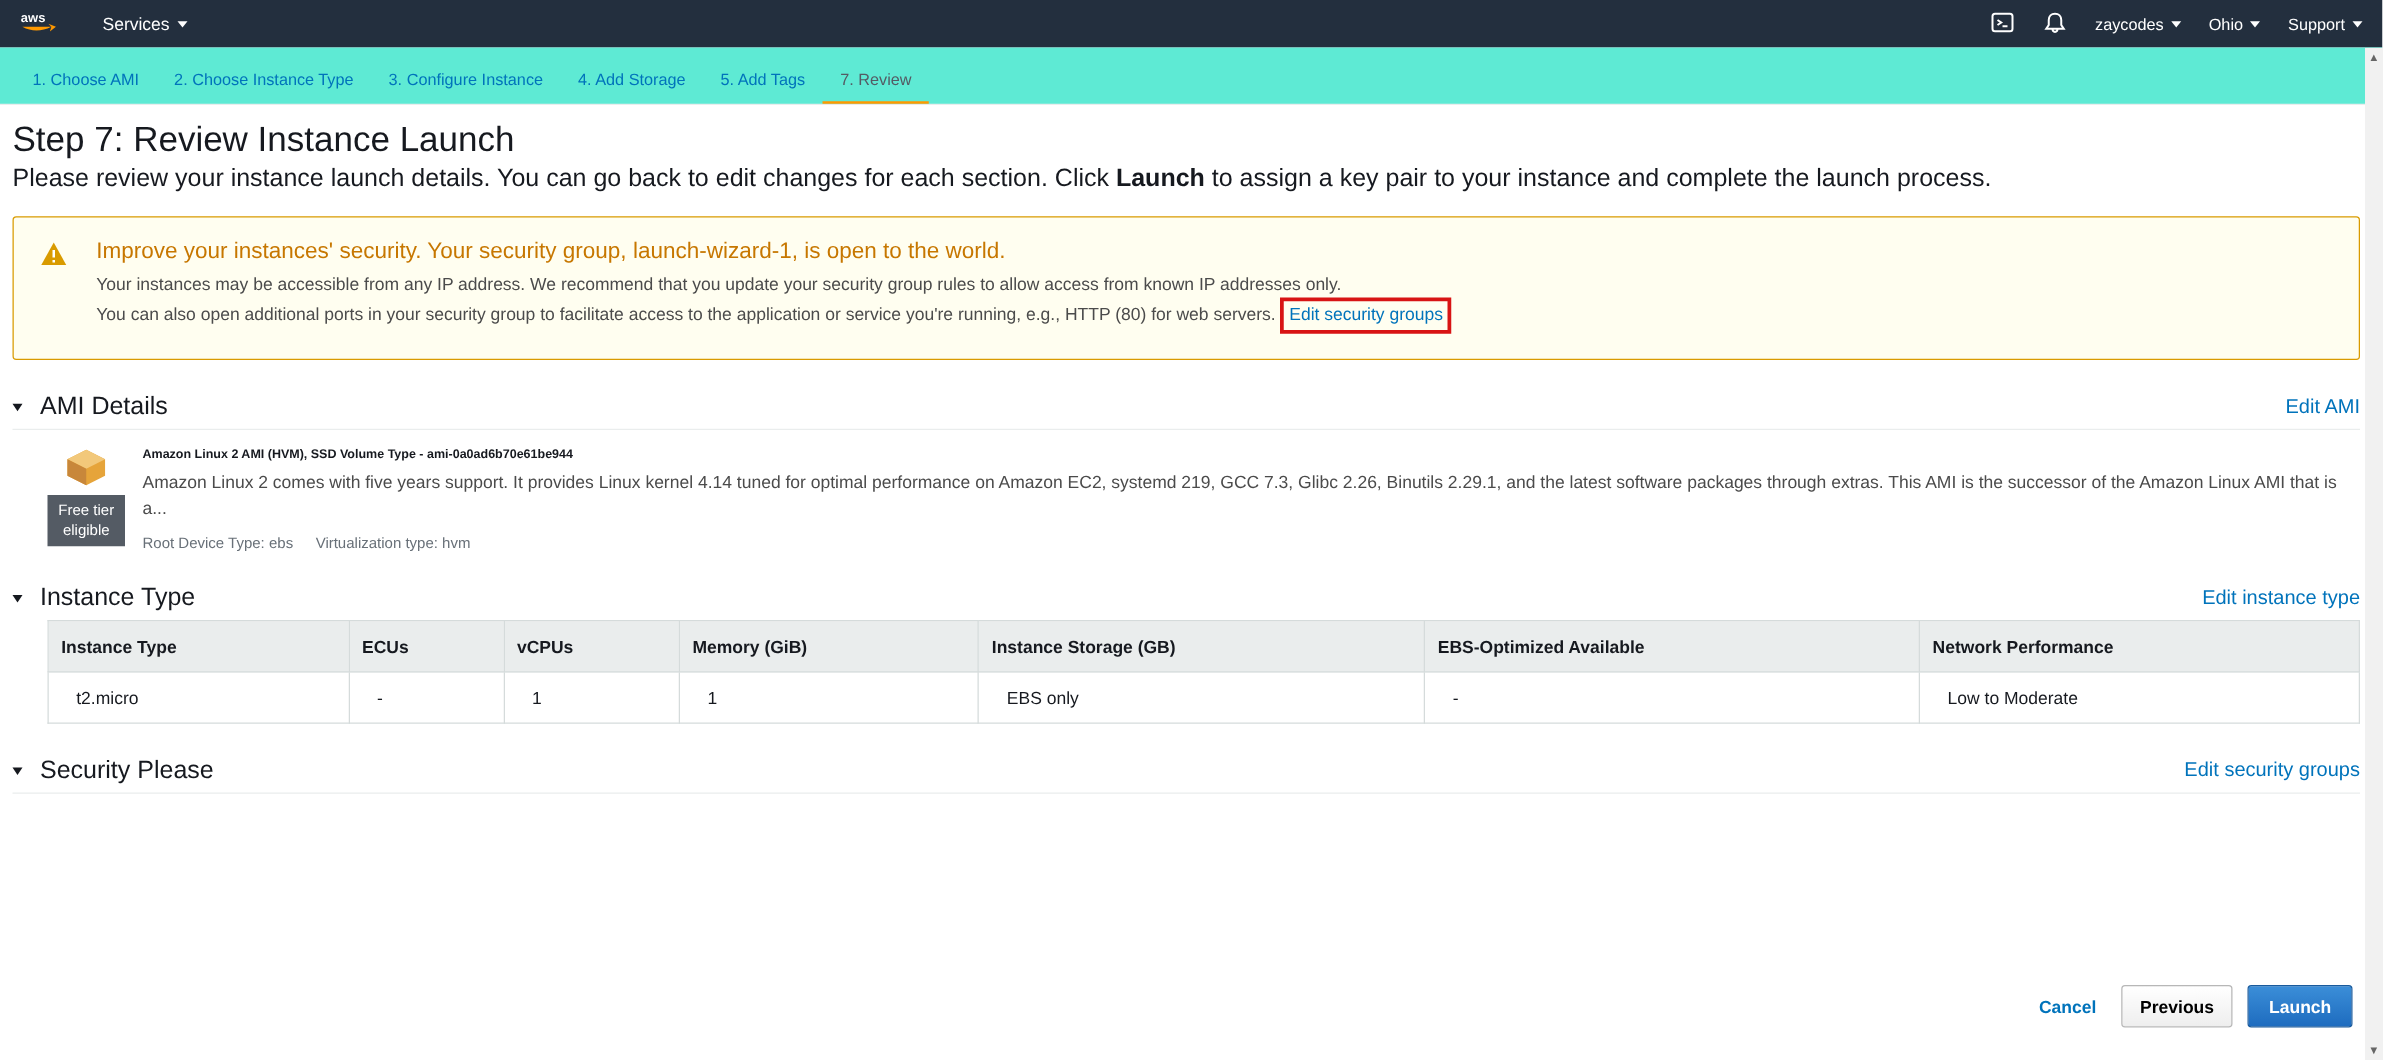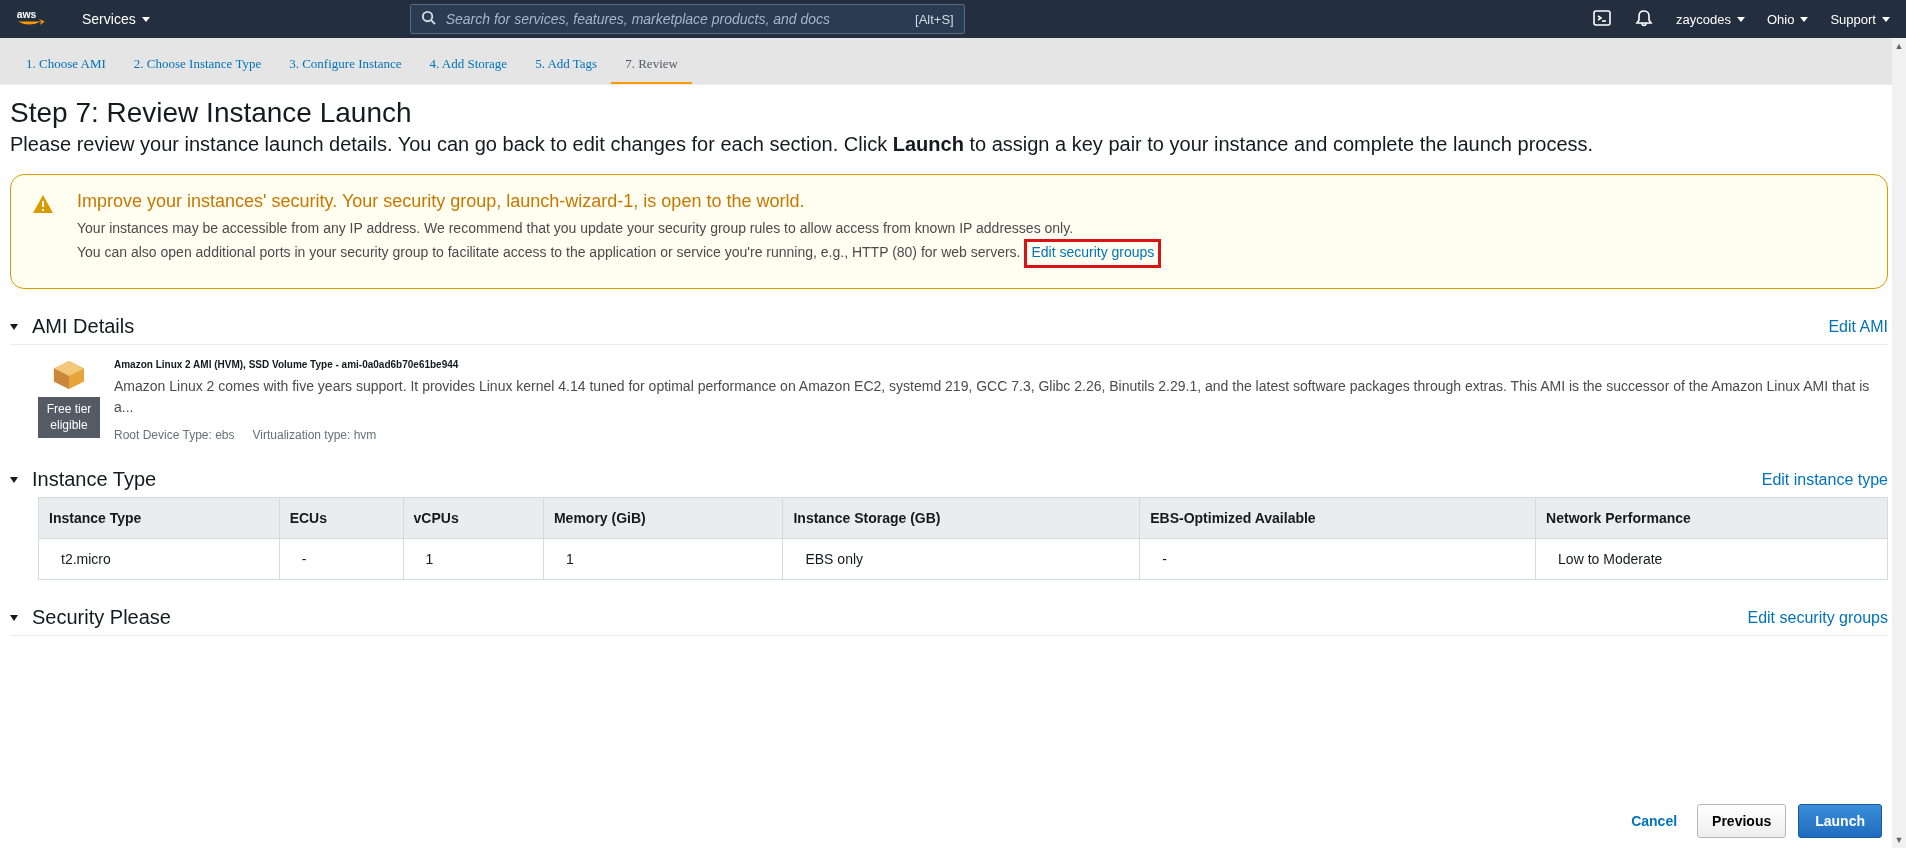--- a/index.html
+++ b/index.html
@@ -11,29 +11,29 @@
   .caret-down { width: 0; height: 0; border-left: 4px solid transparent; border-right: 4px solid transparent; border-top: 5px solid #fff; }
   .caret-down-dk { width: 0; height: 0; border-left: 4px solid transparent; border-right: 4px solid transparent; border-top: 6px solid #16191f; margin-right: 6px; }
   .search-wrap { margin-left: auto; margin-right: auto; position: relative; }
   .search-box { background: #2a3b52; border: 1px solid #5a6c85; color: #fff; height: 30px; width: 555px; border-radius: 2px; display: flex; align-items: center; padding: 0 10px; }
   .search-icon { margin-right: 10px; }
   .search-placeholder { color: #a7b5c8; font-style: italic; flex: 1; }
   .search-hint { color: #d5dbe2; font-size: 13px; }
   .nav-right { margin-left: auto; display: flex; align-items: center; gap: 22px; }
   .nav-item { display: flex; align-items: center; gap: 6px; cursor: pointer; font-size: 13px; }
   
-  .wizard { display: flex; gap: 0; padding: 8px 12px 0 12px; border-bottom: 1px solid #eaeded; background: #e5e5e5; font-family: Liberation Serif, serif; }
+  .wizard { display: flex; gap: 0; padding: 8px 12px 0 12px; border-bottom: 1px solid #eaeded; background: #5eead4; }
   .wizard a { padding: 10px 14px 10px 14px; font-size: 13px; color: #0073bb; text-decoration: none; cursor: pointer; }
   .wizard a.active { color: #545b64; font-weight: 500; border-bottom: 2px solid #ff9900; }
   
   .main { padding: 12px 10px 10px 10px; position: relative; }
   .page-title { font-size: 28px; font-weight: 400; margin-bottom: 4px; }
   .page-sub { font-size: 20px; color: #16191f; margin-bottom: 18px; }
   
-  .warn-box { border: 1px solid #d99b00; background: #fffef0; border-radius: 14px; padding: 16px 20px 20px 20px; margin-bottom: 26px; display: flex; gap: 22px; align-items: flex-start; }
+  .warn-box { border: 1px solid #d99b00; background: #fffef0; border-radius: 3px; padding: 16px 20px 20px 20px; margin-bottom: 26px; display: flex; gap: 22px; align-items: flex-start; }
   .warn-icon { color: #d99b00; font-size: 22px; margin-top: 2px; flex-shrink: 0; }
   .warn-title { color: #c77700; font-size: 18px; margin-bottom: 6px; }
   .warn-body { font-size: 14px; color: #4b4b4b; line-height: 1.5; }
   .link { color: #0073bb; cursor: pointer; }
   .red-box { border: 3px solid #d81414; padding: 0 4px 2px 4px; display: inline-block; }
   
   .section-head { display: flex; align-items: center; margin-bottom: 6px; }
   .section-title { font-size: 20px; display: flex; align-items: center; gap: 8px; }
   .section-link { margin-left: auto; color: #0073bb; font-size: 16px; cursor: pointer; }
   .divider { border-top: 1px solid #eaeded; margin-bottom: 14px; }
@@ -42,21 +42,21 @@
   .ami-icon-col { display: flex; flex-direction: column; align-items: center; gap: 6px; }
   .free-tier { background: #545b64; color: #fff; font-size: 12px; text-align: center; padding: 5px 6px; line-height: 1.3; width: 62px; }
   .ami-title { font-weight: bold; margin-bottom: 6px; font-size: 10px; }
   .ami-desc { color: #4b4b4b; font-size: 14px; line-height: 1.5; margin-bottom: 10px; }
   .ami-meta { color: #687078; font-size: 12px; display: flex; gap: 18px; }
   
   table.inst { width: calc(100% - 28px); margin-left: 28px; border-collapse: collapse; border: 1px solid #d5dbdb; margin-bottom: 26px; }
   table.inst th { background: #eaeded; text-align: left; font-weight: bold; padding: 12px 10px; border: 1px solid #d5dbdb; font-size: 14px; }
   table.inst td { padding: 12px 22px; border: 1px solid #d5dbdb; font-size: 14px; }
   
-  .footer { position: fixed; bottom: 0; left: 0; right: 14px; background: #fff; padding: 8px 10px 10px 10px; display: flex; justify-content: flex-end; align-items: center; gap: 12px; }
+  .footer { position: fixed; bottom: 16px; left: 0; right: 14px; background: #fff; padding: 8px 10px 10px 10px; display: flex; justify-content: flex-end; align-items: center; gap: 12px; }
   .btn-cancel { color: #0073bb; font-weight: bold; cursor: pointer; padding: 0 8px; }
   .btn-prev { background: linear-gradient(#fff,#eee); border: 1px solid #b7b7b7; border-radius: 3px; padding: 8px 14px; font-weight: bold; font-size: 14px; cursor: pointer; }
   .btn-launch { background: linear-gradient(#3b8ed8,#1e6cbf); color: #fff; border: 1px solid #185a9d; border-radius: 3px; padding: 8px 16px; font-weight: bold; font-size: 14px; cursor: pointer; }
   
   .scrollbar-stub { position: fixed; right: 0; top: 38px; bottom: 0; width: 14px; background: #f1f1f1; }
   .scrollbar-stub .arrow { height: 16px; display: flex; align-items: center; justify-content: center; color: #666; font-size: 9px; }
   .content-area { padding-right: 18px; padding-bottom: 60px; }
 </style>
 </head>
 <body>
@@ -64,32 +64,20 @@
 <div class="top-nav">
   <div class="aws-logo">
     <svg width="38" height="22" viewBox="0 0 60 36">
       <text x="0" y="16" font-size="17" font-weight="bold" fill="#ffffff" font-family="Arial">aws</text>
       <path d="M2 22 Q 20 32 40 22 L36 18 L46 22 L38 28 L40 22" fill="#ff9900"></path>
     </svg>
   </div>
   <div class="services-dd">
     <span>Services</span>
     <span class="caret-down"></span>
-  </div>
-  <div class="search-wrap" style="margin-left:260px;">
-    <div class="search-box">
-      <span class="search-icon">
-        <svg width="15" height="15" viewBox="0 0 16 16" fill="none" stroke="#d5dbe2" stroke-width="2">
-          <circle cx="7" cy="7" r="5"></circle>
-            <line x1="11" y1="11" x2="15" y2="15"></line>
-        </svg>
-      </span>
-      <span class="search-placeholder">Search for services, features, marketplace products, and docs</span>
-      <span class="search-hint">[Alt+S]</span>
-    </div>
   </div>
   <div class="nav-right">
     <span>
       <svg width="20" height="20" viewBox="0 0 20 20" fill="none" stroke="#fff" stroke-width="1.6">
         <rect x="2" y="3" width="16" height="14" rx="2"></rect>
           <path d="M6 8 L9 10 L6 12"></path>
           <line x1="10" y1="13" x2="14" y2="13"></line>
       </svg>
     </span>
     <span>

